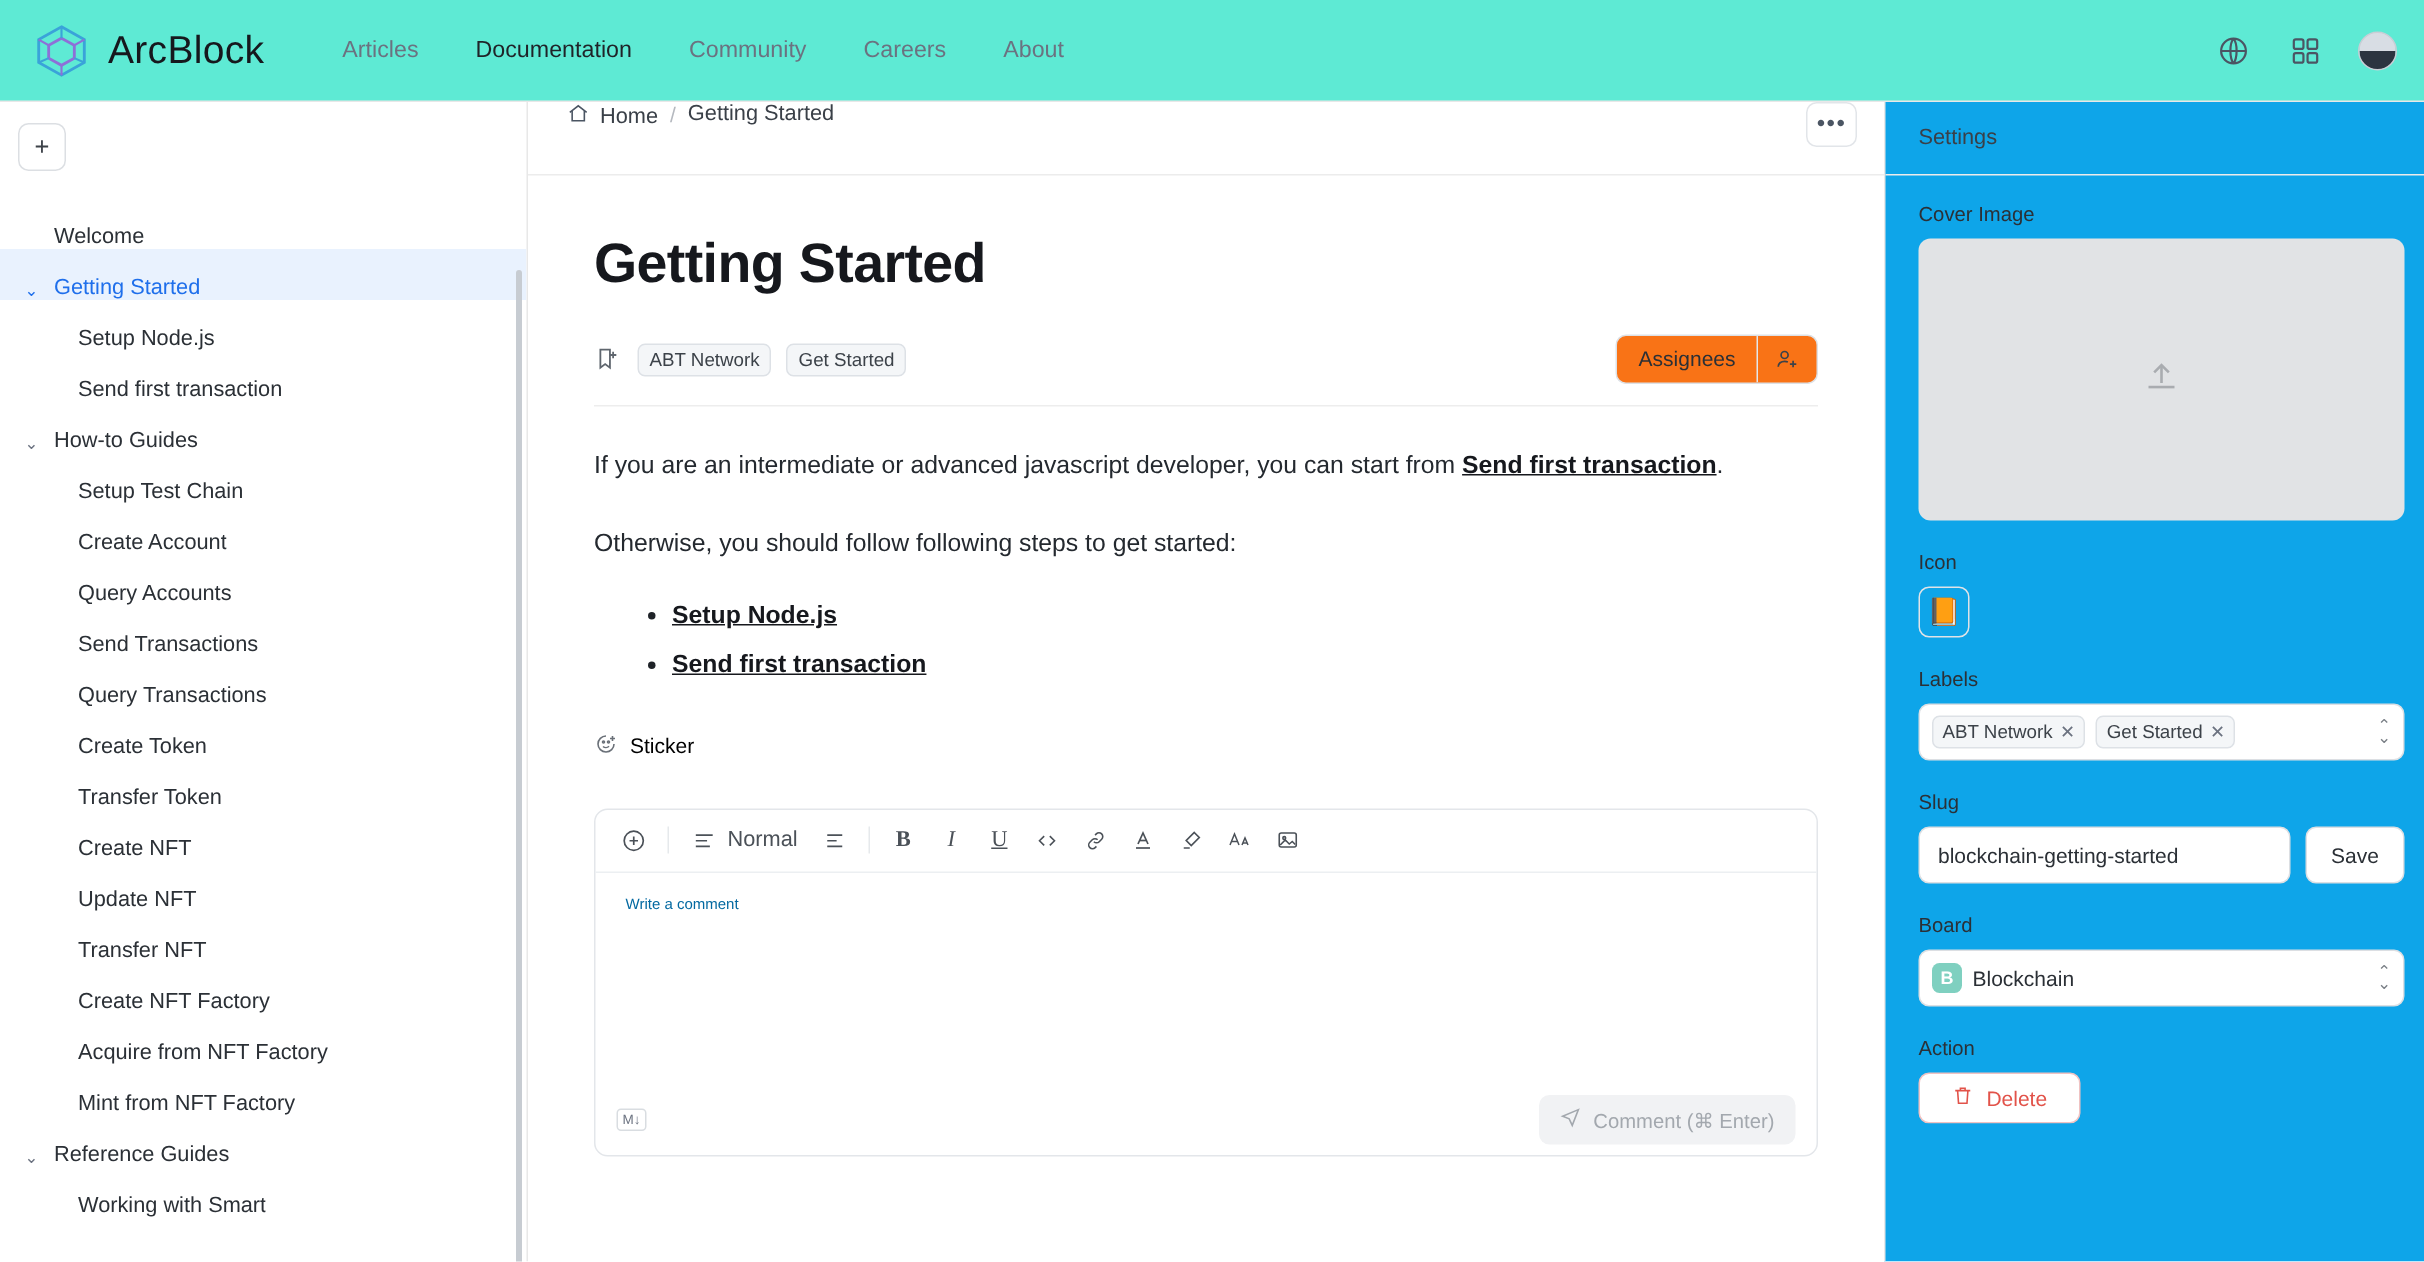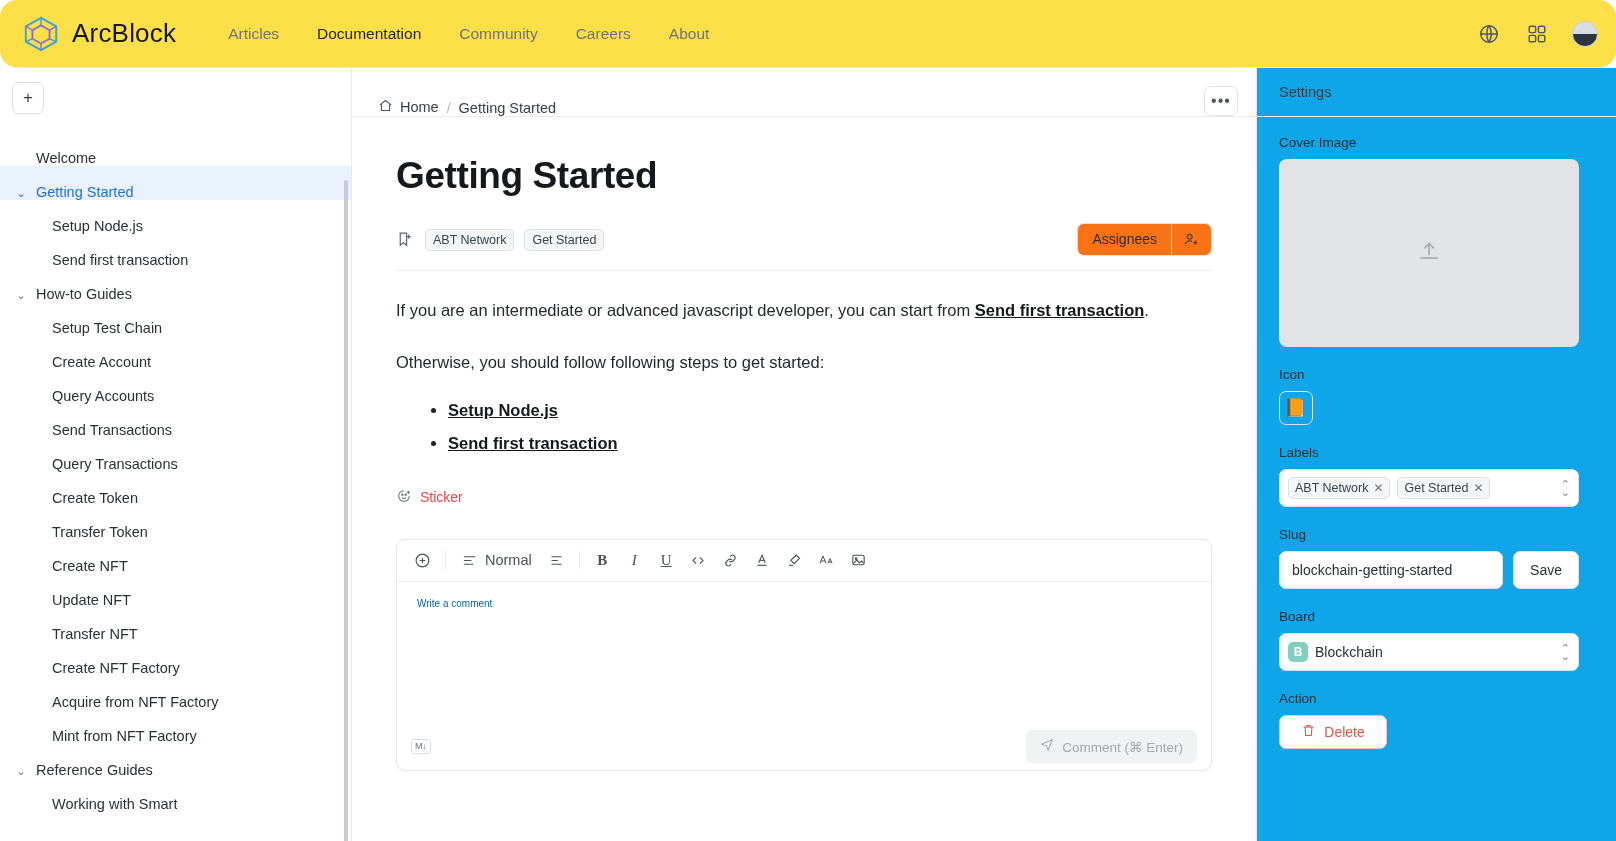--- a/index.html
+++ b/index.html
@@ -10,23 +10,22 @@
     color: #1f2328;
     overflow: hidden;
   }
   .app { width: 1616px; height: 841px; display: flex; flex-direction: column; }
 
   
   .topnav {
     height: 68px; flex: 0 0 68px;
     display: flex; align-items: center;
     border-bottom: 1px solid #e8e8e8;
-    background: #fde047;
+    background: #5eead4;
     padding: 0 18px 0 22px;
-    border-radius: 17px;
   }
   .brand { display: flex; align-items: center; gap: 12px; }
   .brand-logo { width: 38px; height: 38px; display: block; }
   .brand-name { font-size: 26px; font-weight: 400; letter-spacing: .2px; color: #16181d; }
   .nav-links { display: flex; align-items: center; gap: 38px; margin-left: 52px; }
   .nav-link { font-size: 15.5px; color: #6b7280; cursor: pointer; white-space: nowrap; }
   .nav-link.active { color: #1f2328; }
   .top-right { margin-left: auto; display: flex; align-items: center; gap: 22px; }
   .icon-btn { width: 26px; height: 26px; display: flex; align-items: center; justify-content: center; cursor: pointer; color: #4b5563; }
   .avatar {
@@ -74,21 +73,21 @@
   .tree-label { white-space: nowrap; overflow: hidden; text-overflow: ellipsis; }
   .sb-scroll {
     position: absolute; top: 112px; right: 3px; width: 4px; height: 690px;
     background: #c7ccd2; border-radius: 3px;
   }
 
   
   .main { flex: 1 1 auto; display: flex; flex-direction: column; min-width: 0; background: #fff; }
   .crumbbar {
     height: 49px; flex: 0 0 49px; border-bottom: 1px solid #ececec;
-    display: flex; align-items: flex-end; padding: 0 18px 0 26px; gap: 8px;
+    display: flex; align-items: flex-start; padding: 0 18px 0 26px; gap: 8px;
   }
   .crumb { display: flex; align-items: center; gap: 7px; font-size: 14.5px; color: #3a4048; cursor: pointer; }
   .crumb-sep { color: #b5b9bf; font-size: 14px; }
   .crumb-cur { font-size: 14.5px; color: #3a4048; cursor: pointer; }
   .more-btn {
     margin-left: auto; width: 34px; height: 30px; border: 1px solid #e2e5e9; border-radius: 7px;
     display: flex; align-items: center; justify-content: center; color: #4b5563; font-size: 16px; letter-spacing: 1px; cursor: pointer; background:#fff;
   }
   .doc { flex: 1 1 auto; padding: 38px 44px 0 44px; overflow: hidden; }
   .doc-title { font-size: 37px; font-weight: 700; letter-spacing: -.4px; color: #16181d; }
@@ -101,21 +100,21 @@
   .assignees {
     margin-left: auto; display: flex; align-items: stretch;
     border: 1px solid #dde1e6; border-radius: 7px; overflow: hidden; background: #f97316;
   }
   .assignees-label { font-size: 14px; color: #2b3036; padding: 7px 14px; border-right: 1px solid #e4e7eb; cursor: pointer; }
   .assignees-add { padding: 7px 11px; display: flex; align-items: center; color: #3c4249; cursor: pointer; }
   .para { font-size: 16.5px; line-height: 1.6; color: #24292f; margin-top: 26px; }
   .para a, .ul-link { color: #16181d; font-weight: 700; text-decoration: underline; cursor: pointer; }
   .list { margin-top: 18px; padding-left: 52px; }
   .list li { list-style: disc; font-size: 16.5px; line-height: 2.0; }
-  .sticker-row { display: flex; align-items: center; gap: 8px; margin-top: 28px; color: #ef4444; font-size: 14px; cursor: pointer; }
+  .sticker-row { display: flex; align-items: center; gap: 8px; margin-top: 28px; color: #000000; font-size: 14px; cursor: pointer; }
 
   
   .editor { margin-top: 32px; border: 1px solid #e3e6ea; border-radius: 9px; height: 232px; display: flex; flex-direction: column; }
   .toolbar { height: 42px; display: flex; align-items: center; gap: 1px; padding: 0 10px; border-bottom: 1px solid #eceff2; color: #4b5158; }
   .tb-btn { height: 42px; min-width: 31px; display: flex; align-items: center; justify-content: center; cursor: pointer; font-size: 15px; }
   .tb-normal { display: flex; align-items: center; gap: 7px; padding: 0 8px; font-size: 14.5px; cursor: pointer; }
   .tb-div { width: 1px; height: 18px; background: #e6e9ec; margin: 0 6px; }
   .ed-area { flex: 1 1 auto; padding: 16px 20px; color: #0369a1; font-size: 10px; cursor: text; }
   .ed-foot { height: 46px; display: flex; align-items: center; padding: 0 14px; }
   .md-badge { border: 1px solid #d9dde1; border-radius: 3px; font-size: 9px; color: #6b7280; padding: 2px 3px; line-height: 1; }
@@ -123,21 +122,21 @@
     margin-left: auto; background: #f1f2f4; color: #a3a8ae; border-radius: 7px;
     font-size: 13.5px; padding: 8px 14px; display: flex; align-items: center; gap: 8px; cursor: pointer;
   }
 
   
   .settings {
     width: 360px; flex: 0 0 360px; border-left: 1px solid #e8e8e8;
     display: flex; flex-direction: column; background: #0ea5e9;
   }
   .settings-head { height: 49px; flex: 0 0 49px; display: flex; align-items: center; padding: 0 22px; border-bottom: 1px solid #ececec; font-size: 14.5px; color: #3a4048; }
-  .settings-body { padding: 18px 37px 0 22px; overflow: hidden; }
+  .settings-body { padding: 18px 13px 0 22px; overflow: hidden; }
   .s-label { font-size: 13.5px; color: #2b3036; margin-bottom: 9px; }
   .cover {
     height: 188px; background: #e1e3e5; border-radius: 8px; display: flex; align-items: center; justify-content: center; color: #a9acb0; cursor: pointer;
   }
   .s-group { margin-top: 20px; }
   .icon-chip {
     width: 34px; height: 34px; border: 1px solid #e0e3e7; border-radius: 7px;
     display: flex; align-items: center; justify-content: center; font-size: 18px; cursor: pointer;
   }
   .select-box {

